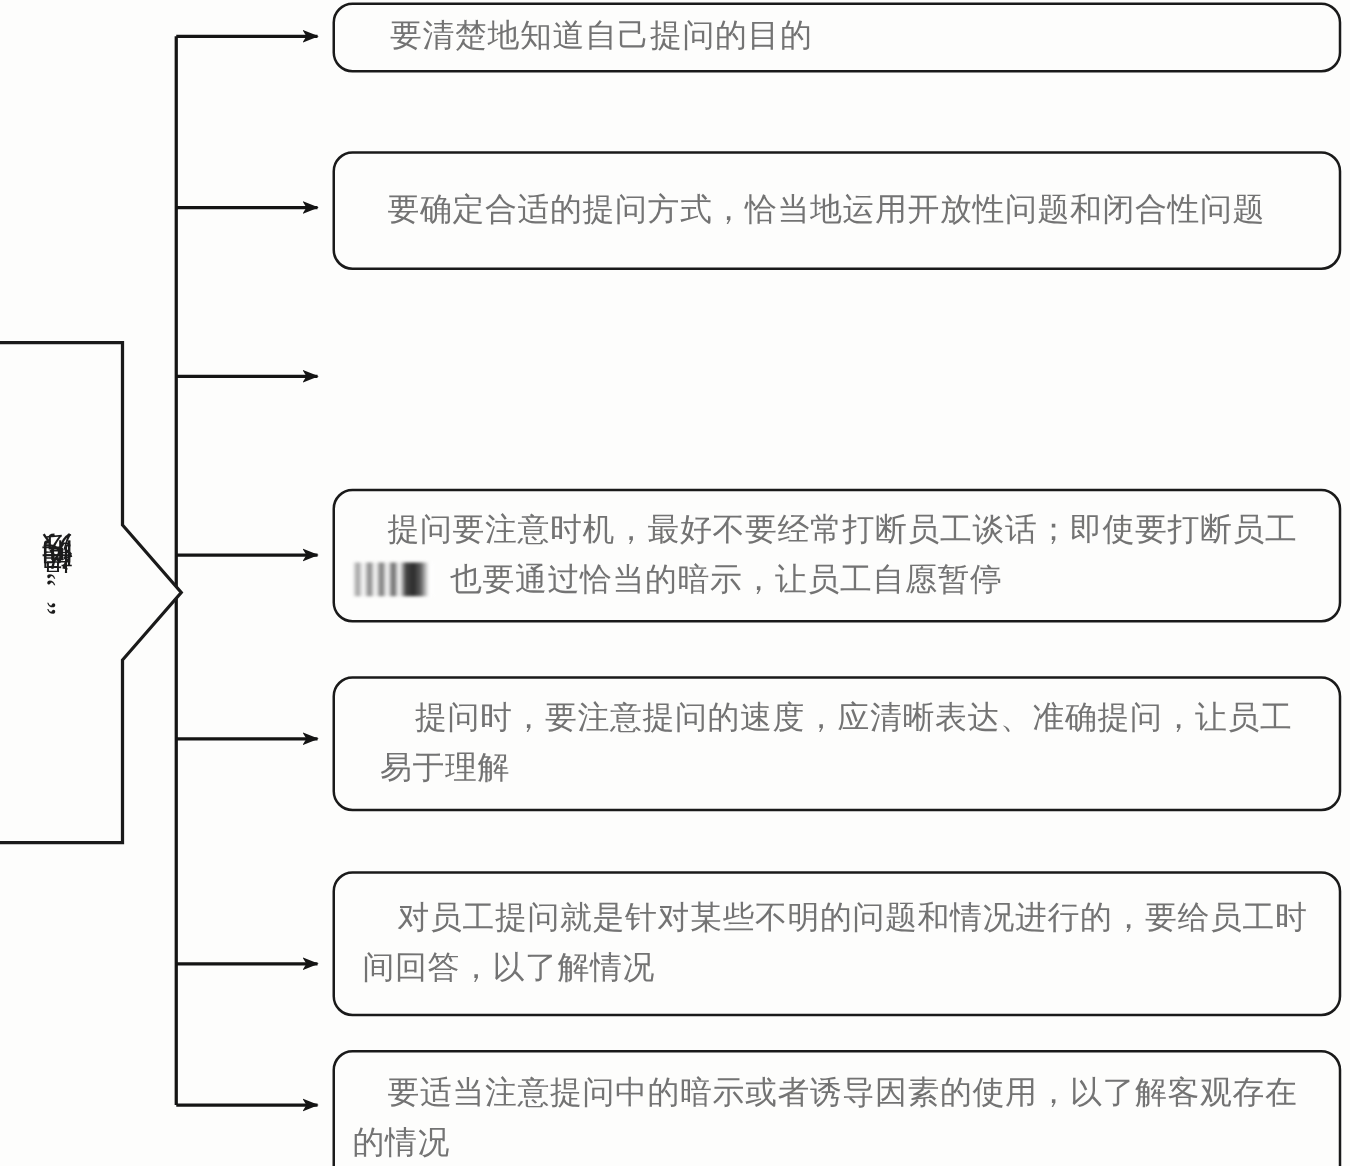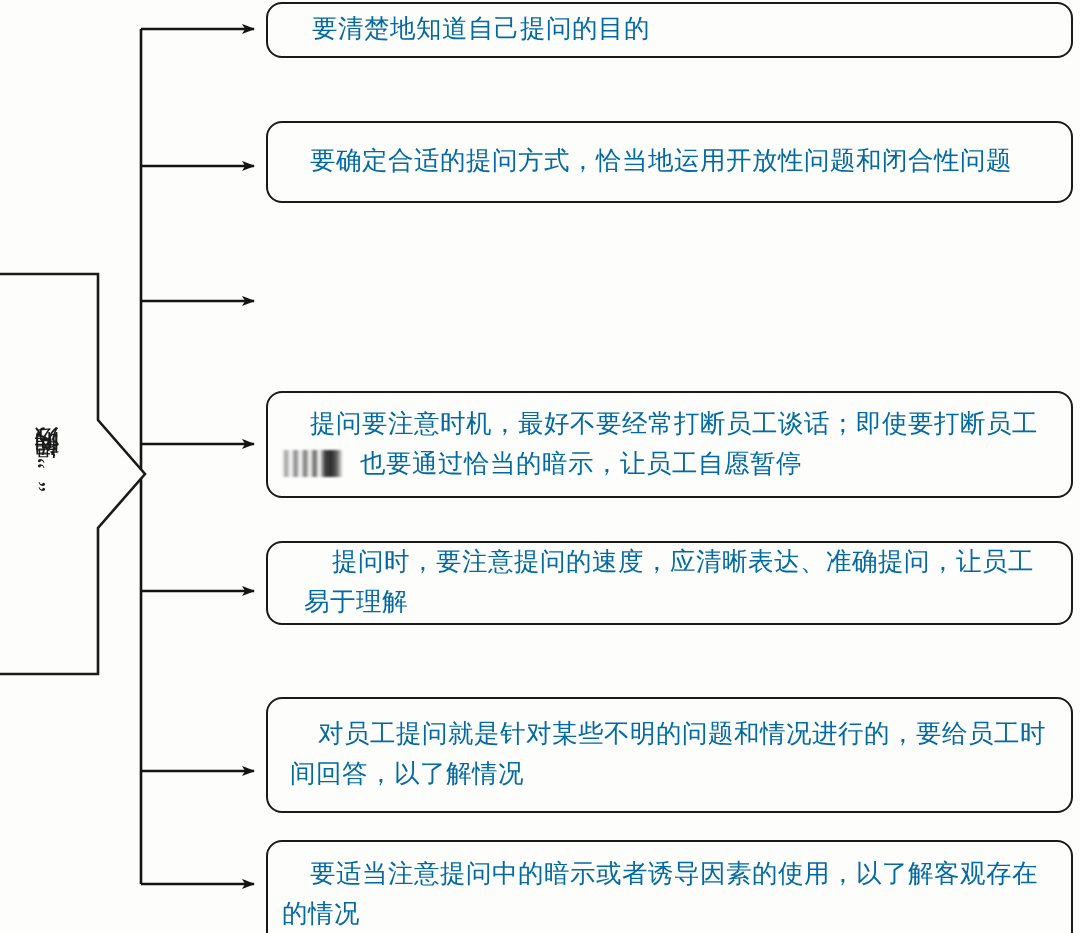--- a/index.html
+++ b/index.html
@@ -70,21 +70,21 @@
     border: 2.2px solid #1a1a1a;
     border-radius: 16px;
     background: #fdfdfc;
     display: flex;
     align-items: center;
     padding: 2px 16px 4px 14px;
   }
   .leaf .txt {
     font-size: 25.5px;
     line-height: 1.55;
-    color: #0369a1;
+    color: #737373;
     text-indent: 28px;
     letter-spacing: 0.5px;
     width: 100%;
     font-family: "Liberation Serif", "DejaVu Serif", serif;
   }
   .leaf.single .txt { text-indent: 30px; }
   
   .redaction {
     display: inline-block;
     width: 68px;
@@ -140,30 +140,30 @@
     </svg>
     <div id="root-label">
       <span>“提问的方法”</span>
     </div>
   </div>
 
   <div class="leaf single" style="top:2px;height:56px;">
     <div class="txt">要清楚地知道自己提问的目的</div>
   </div>
 
-  <div class="leaf" style="top:121px;height:82px;">
+  <div class="leaf" style="top:121px;height:95px;">
     <div class="txt">要确定合适的提问方式，恰当地运用开放性问题和闭合性问题</div>
   </div>
 
 
   <div class="leaf" style="top:391px;height:107px;align-items:center;">
     <div class="txt"><span>提问要注意时机，最好不要经常打断员工谈话；即使要打断员工</span><span class="redaction"></span><span>也要通过恰当的暗示，让员工自愿暂停</span></div>
   </div>
 
-  <div class="leaf" style="top:541px;height:84px;padding-left:36px;">
+  <div class="leaf" style="top:541px;height:108px;padding-left:36px;">
     <div class="txt">提问时，要注意提问的速度，应清晰表达、准确提问，让员工易于理解</div>
   </div>
 
   <div class="leaf" style="top:697px;height:116px;padding-left:22px;">
     <div class="txt">对员工提问就是针对某些不明的问题和情况进行的，要给员工时间回答，以了解情况</div>
   </div>
 
   <div class="leaf" style="top:840px;height:110px;">
     <div class="txt">要适当注意提问中的暗示或者诱导因素的使用，以了解客观存在的情况</div>
   </div>

